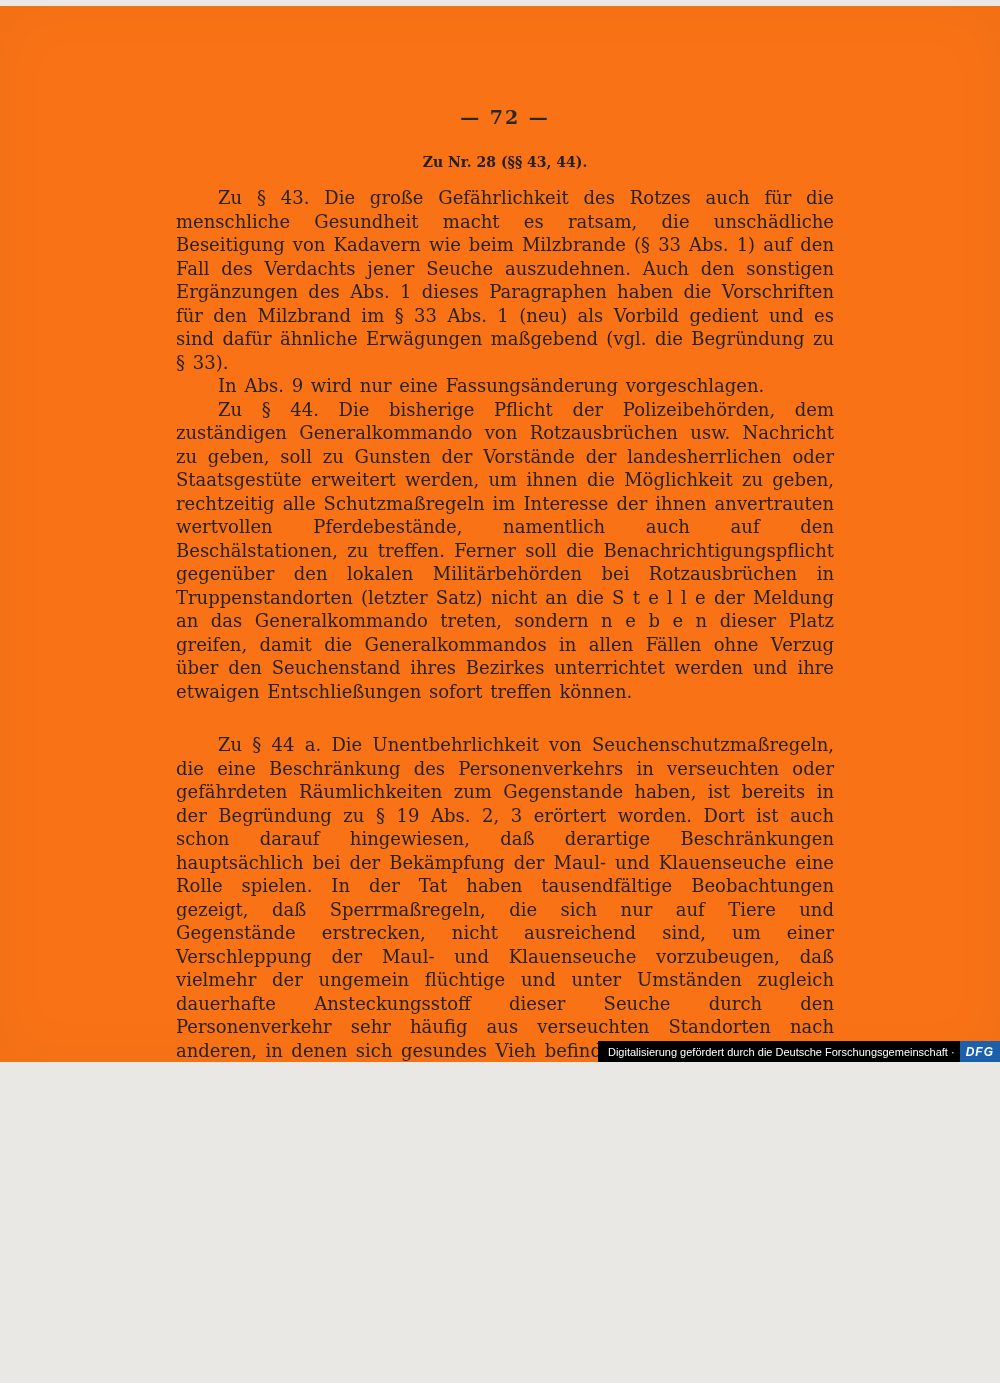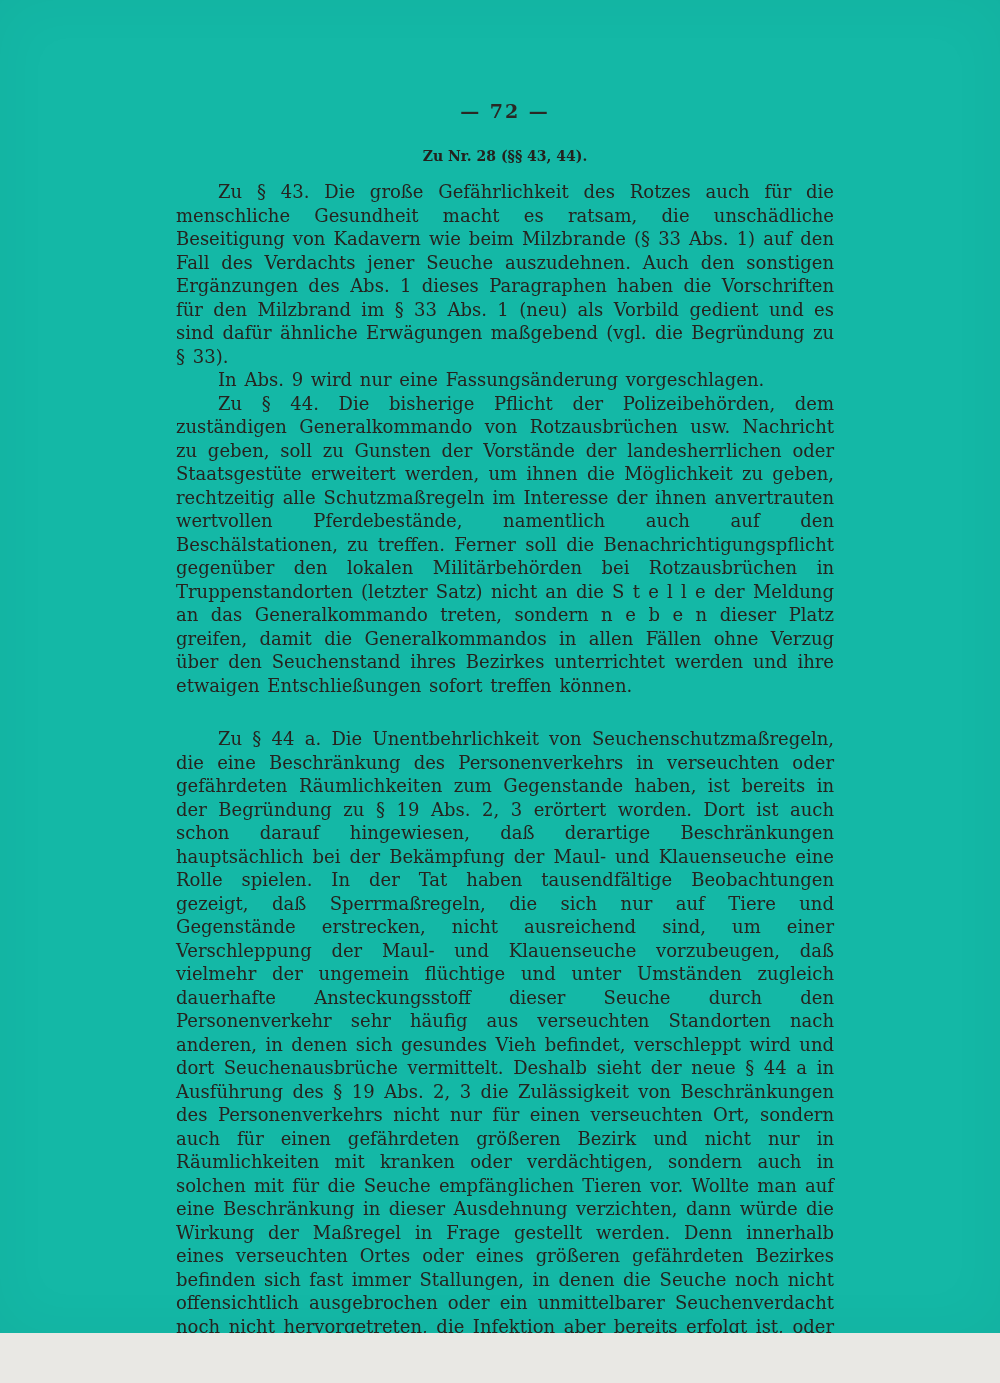--- a/index.html
+++ b/index.html
@@ -4,23 +4,23 @@
 <style>
   html, body {
     margin: 0;
     padding: 0;
     background: #e9e8e4;
     font-family: "DejaVu Serif", "Liberation Serif", serif;
   }
   .scan-page {
     position: relative;
     width: 1000px;
-    height: 1333px;
-    margin: 0 auto;
-    background: #14b8a6;
+    height: 1056px;
+    margin: 6px auto;
+    background: #f97316;
     box-shadow: inset 0 0 60px rgba(0,0,0,0.04);
     overflow: hidden;
     color: #1e1c19;
   }
   .text-block {
     position: absolute;
     left: 176px;
     top: 100px;
     width: 658px;
   }
@@ -98,14 +98,18 @@
       <p class="body-para">In Abs. 9 wird nur eine Fassungsänderung vorgeschlagen.</p>
       <p class="body-para">Zu § 44.  Die bisherige Pflicht der Polizeibehörden, dem zuständigen Generalkommando von Rotzausbrüchen usw. Nachricht zu geben, soll zu Gunsten der Vorstände der landesherrlichen oder Staatsgestüte erweitert werden, um ihnen die Möglichkeit zu geben, rechtzeitig alle Schutzmaßregeln im Interesse der ihnen anvertrauten wertvollen Pferdebestände, namentlich auch auf den Beschälstationen, zu treffen.  Ferner soll die Benachrichtigungspflicht gegenüber den lokalen Militärbehörden bei Rotzausbrüchen in Truppenstandorten (letzter Satz) nicht an die S t e l l e der Meldung an das Generalkommando treten, sondern n e b e n dieser Platz greifen, damit die Generalkommandos in allen Fällen ohne Verzug über den Seuchenstand ihres Bezirkes unterrichtet werden und ihre etwaigen Entschließungen sofort treffen können.</p>
     </div>
 
     <div class="section">
       <p class="body-para">Zu § 44 a.  Die Unentbehrlichkeit von Seuchenschutzmaßregeln, die eine Beschränkung des Personenverkehrs in verseuchten oder gefährdeten Räumlichkeiten zum Gegenstande haben, ist bereits in der Begründung zu § 19 Abs. 2, 3 erörtert worden. Dort ist auch schon darauf hingewiesen, daß derartige Beschränkungen hauptsächlich bei der Bekämpfung der Maul- und Klauenseuche eine Rolle spielen.  In der Tat haben tausendfältige Beobachtungen gezeigt, daß Sperrmaßregeln, die sich nur auf Tiere und Gegenstände erstrecken, nicht ausreichend sind, um einer Verschleppung der Maul- und Klauenseuche vorzubeugen, daß vielmehr der ungemein flüchtige und unter Umständen zugleich dauerhafte Ansteckungsstoff dieser Seuche durch den Personenverkehr sehr häufig aus verseuchten Standorten nach anderen, in denen sich gesundes Vieh befindet, verschleppt wird und dort Seuchenausbrüche vermittelt.  Deshalb sieht der neue § 44 a in Ausführung des § 19 Abs. 2, 3 die Zulässigkeit von Beschränkungen des Personenverkehrs nicht nur für einen verseuchten Ort, sondern auch für einen gefährdeten größeren Bezirk und nicht nur in Räumlichkeiten mit kranken oder verdächtigen, sondern auch in solchen mit für die Seuche empfänglichen Tieren vor.  Wollte man auf eine Beschränkung in dieser Ausdehnung verzichten, dann würde die Wirkung der Maßregel in Frage gestellt werden.  Denn innerhalb eines verseuchten Ortes oder eines größeren gefährdeten Bezirkes befinden sich fast immer Stallungen, in denen die Seuche noch nicht offensichtlich ausgebrochen oder ein unmittelbarer Seuchenverdacht noch nicht hervorgetreten, die Infektion aber bereits erfolgt ist, oder solche, in denen die Seuche oder der Seuchenverdacht unerkannt bleibt oder auch verschwiegen wird.  Der Personenverkehr in diesen Stallungen usw. muß aber von den Beschränkungen miterfaßt werden können, wenn der Verschleppung wirklich vorgebeugt werden soll.</p>
     </div>
 
   </div>
 
+  <div class="footer-bar">
+    <span class="footer-text">Digitalisierung gefördert durch die Deutsche Forschungsgemeinschaft ·</span>
+    <span class="dfg-logo">DFG</span>
+  </div>
 
 </div>
 
 </body></html>

